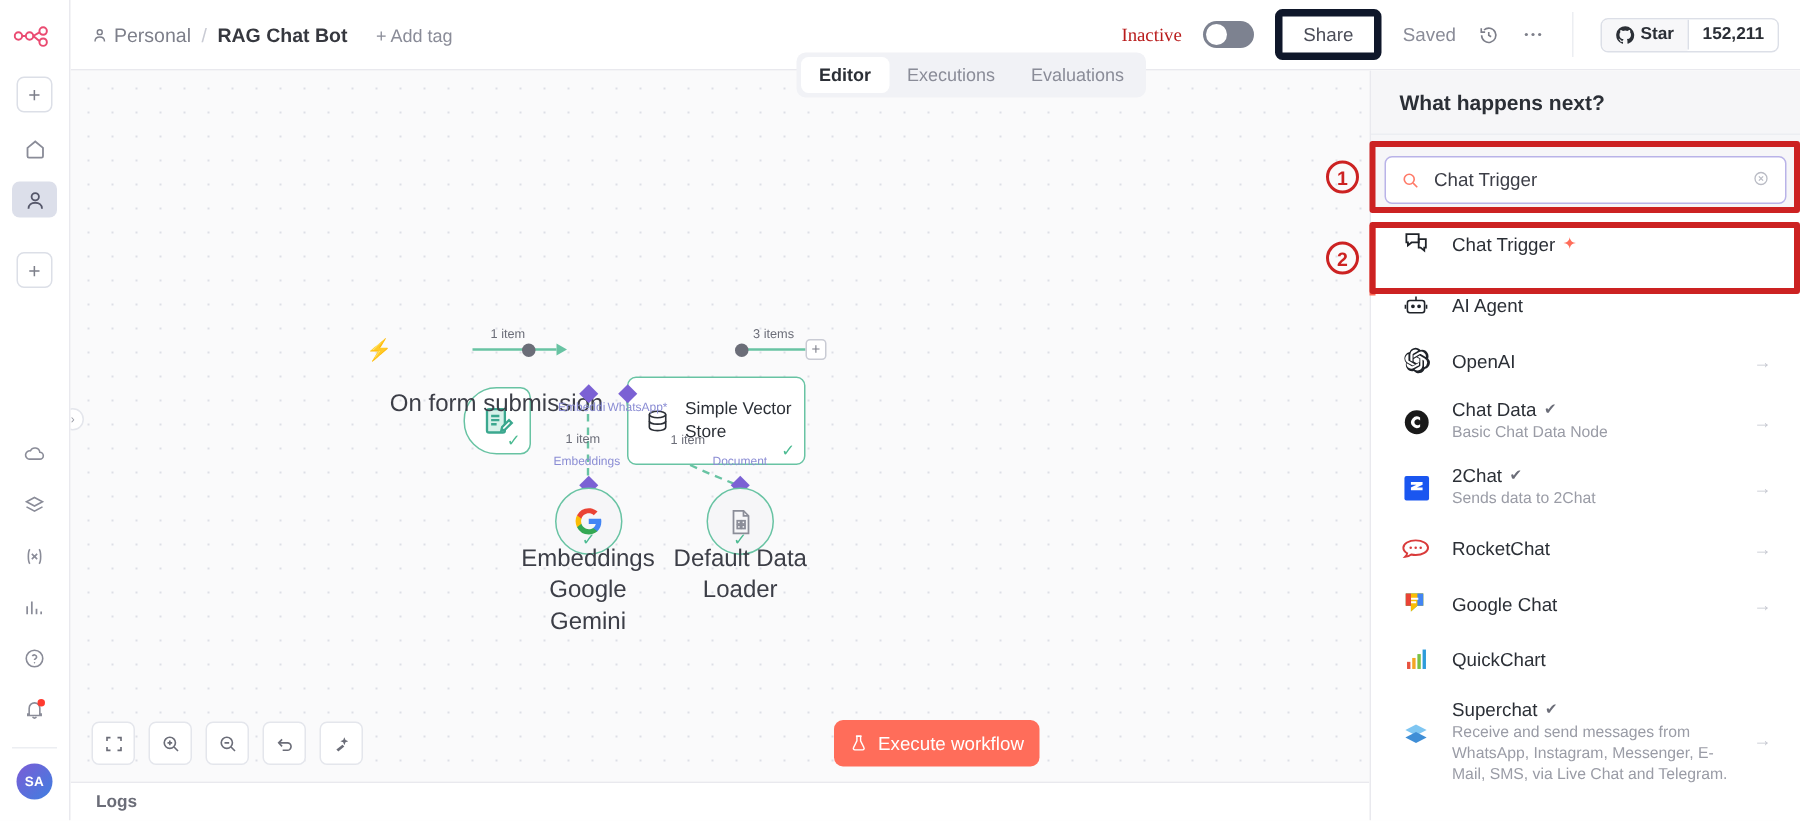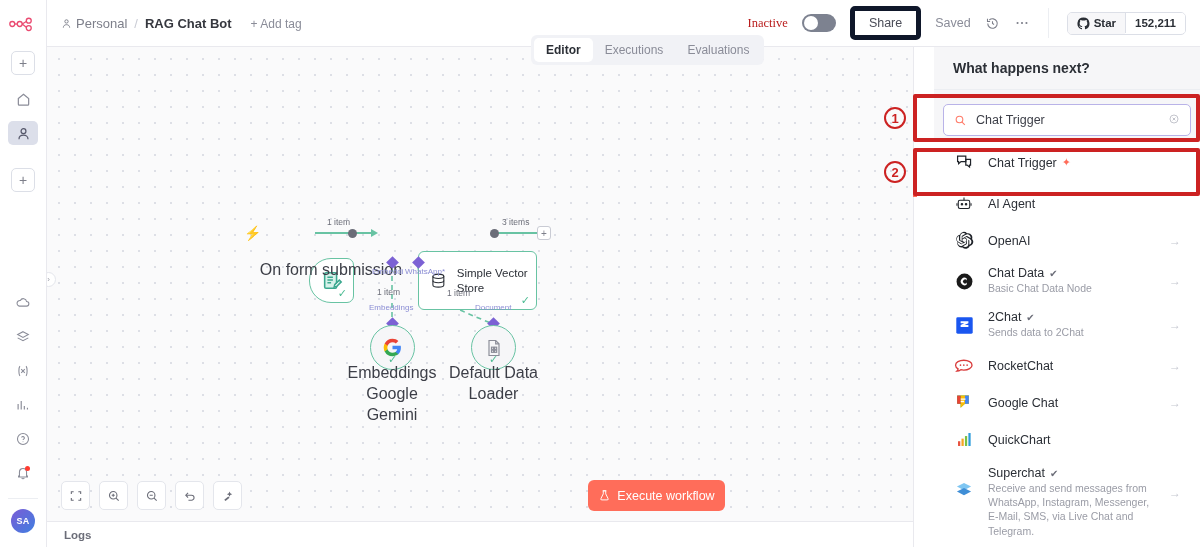--- a/index.html
+++ b/index.html
@@ -151,28 +151,28 @@
   #zoombar { position: absolute; left: 61px; top: 481px; display: flex; gap: 9px; z-index: 20; }
   .zoom-btn {
     width: 29px; height: 29px; border: 1px solid #e4e6ec; border-radius: 5px;
     background: #fff; display: flex; align-items: center; justify-content: center;
     color: #6b6d78; cursor: pointer;
   }
   #execbtn {
     position: absolute; left: 556px; top: 480px; width: 137px; height: 31px;
     background: #ff6d5a; border-radius: 6px; color: #fff; font-size: 12.5px;
     display: flex; align-items: center; justify-content: center; gap: 6px;
-    cursor: pointer; border: none; margin-left: 32px;
+    cursor: pointer; border: none;
   }
 
   
   #panel {
     position: absolute; right: 0; top: 47px; width: 287px; height: 500px;
     background: #fff; border-left: 1px solid #e9e9ee;
-    display: flex; flex-direction: column; z-index: 30; padding-left: 20px;
+    display: flex; flex-direction: column; z-index: 30;
   }
   .panel-head {
     height: 43px; background: #f6f6f8; display: flex; align-items: center;
     padding: 0 19px; font-size: 14px; font-weight: bold; color: #2b2f36;
     border-bottom: 1px solid #eceef2;
   }
   .panel-search-zone { padding: 14px 9px 4px 9px; background: #f6f6f8; }
   .search-box {
     display: flex; align-items: center; gap: 9px; height: 32px;
     border: 1px solid #b9b3e8; border-radius: 5px; background: #fff; padding: 0 10px;

